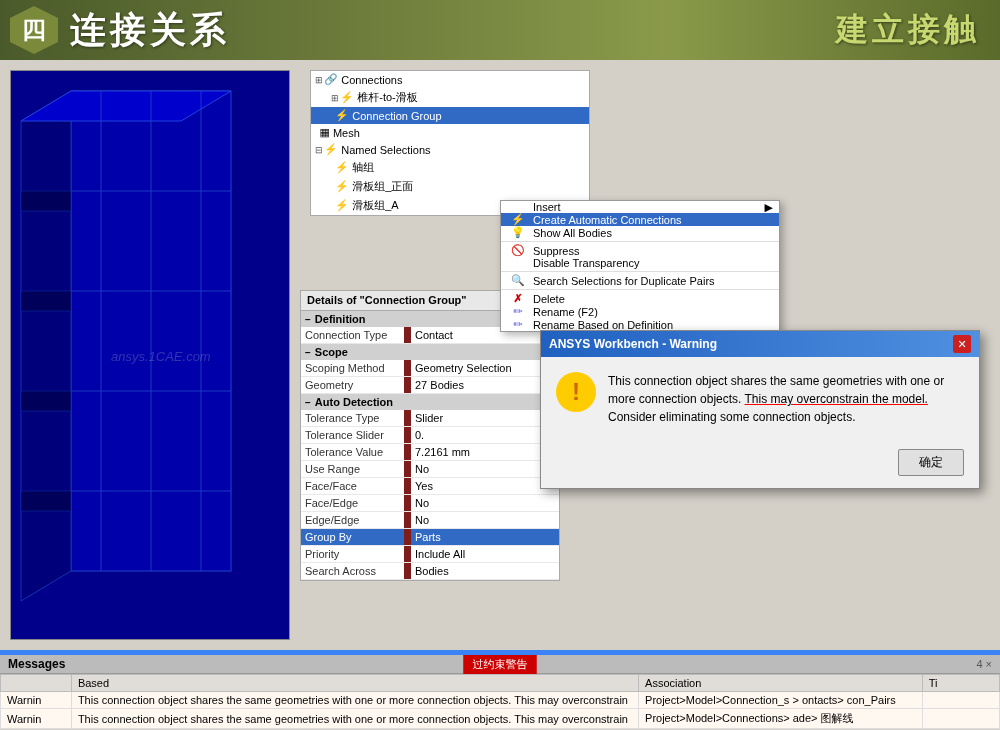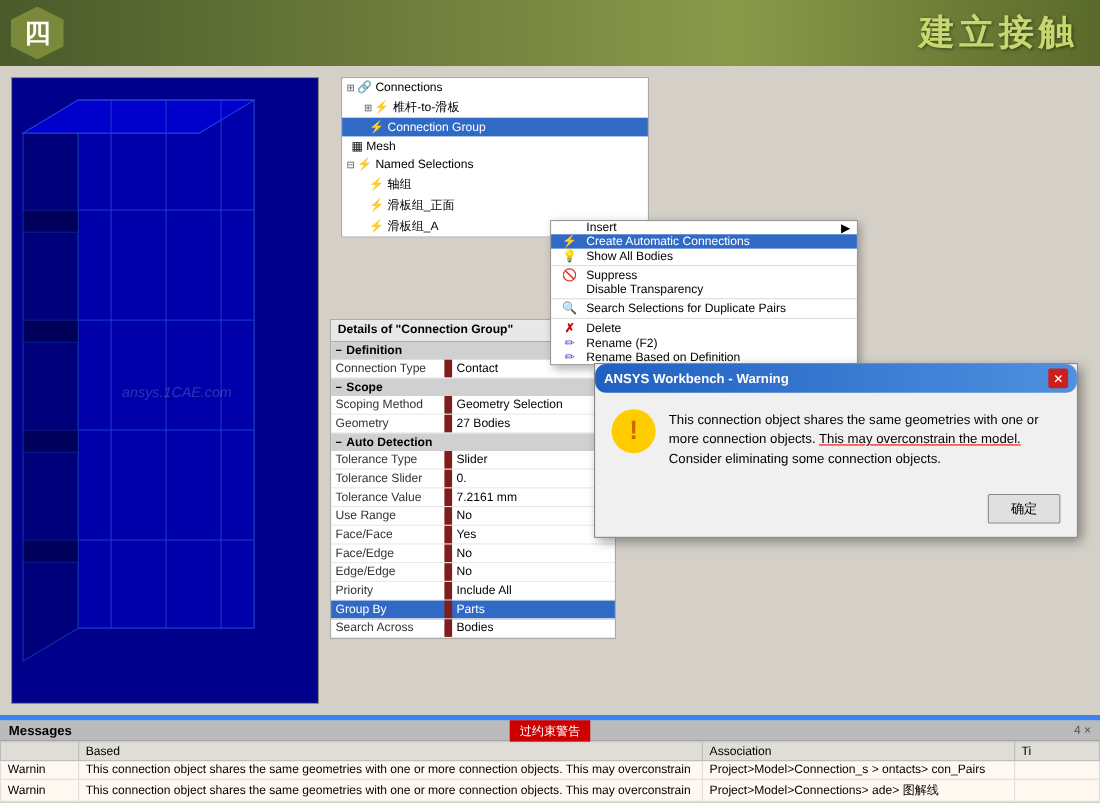--- a/index.html
+++ b/index.html
@@ -168,21 +168,20 @@
     }
     .dialog-titlebar {
       background: linear-gradient(to right, #2060c0, #5090e0);
       color: white;
       padding: 4px 8px;
       display: flex;
       justify-content: space-between;
       align-items: center;
       font-size: 12px;
       font-weight: bold;
-      border-radius: 10px;
     }
     .dialog-close-btn {
       background: #cc2020;
       border: none;
       color: white;
       width: 18px;
       height: 18px;
       cursor: pointer;
       font-size: 11px;
       display: flex; align-items: center; justify-content: center;
@@ -277,20 +276,21 @@
     }
     .row-warn { background: #fff8f0; }
   </style>
 </head>
 <body>
 
 <div class="header">
   <div class="header-badge">
     <span>四</span>
   </div>
+  <span class="header-title-cn">连接关系</span>
   <span class="header-right-title">建立接触</span>
 </div>
 
 <div class="main-area">
 
   <div class="viewport">
 
     <svg width="260" height="550" style="position:absolute;top:0;left:0;">
 
       <rect x="60" y="20" width="160" height="480" fill="#0000aa" stroke="#2244cc" stroke-width="1"></rect>
@@ -458,27 +458,27 @@
         <span class="prop-value">Yes</span>
       </div>
       <div class="prop-row">
         <span class="prop-label">Face/Edge</span>
         <span class="prop-value">No</span>
       </div>
       <div class="prop-row">
         <span class="prop-label">Edge/Edge</span>
         <span class="prop-value">No</span>
       </div>
-      <div class="prop-row">
-        <span class="prop-label">Priority</span>
-        <span class="prop-value">Include All</span>
-      </div>
       <div class="prop-row highlighted">
         <span class="prop-label">Group By</span>
         <span class="prop-value">Parts</span>
+      </div>
+      <div class="prop-row">
+        <span class="prop-label">Priority</span>
+        <span class="prop-value">Include All</span>
       </div>
       <div class="prop-row">
         <span class="prop-label">Search Across</span>
         <span class="prop-value">Bodies</span>
       </div>
     </div>
 
     <div class="warning-dialog">
       <div class="dialog-titlebar">
         <span>ANSYS Workbench - Warning</span>

